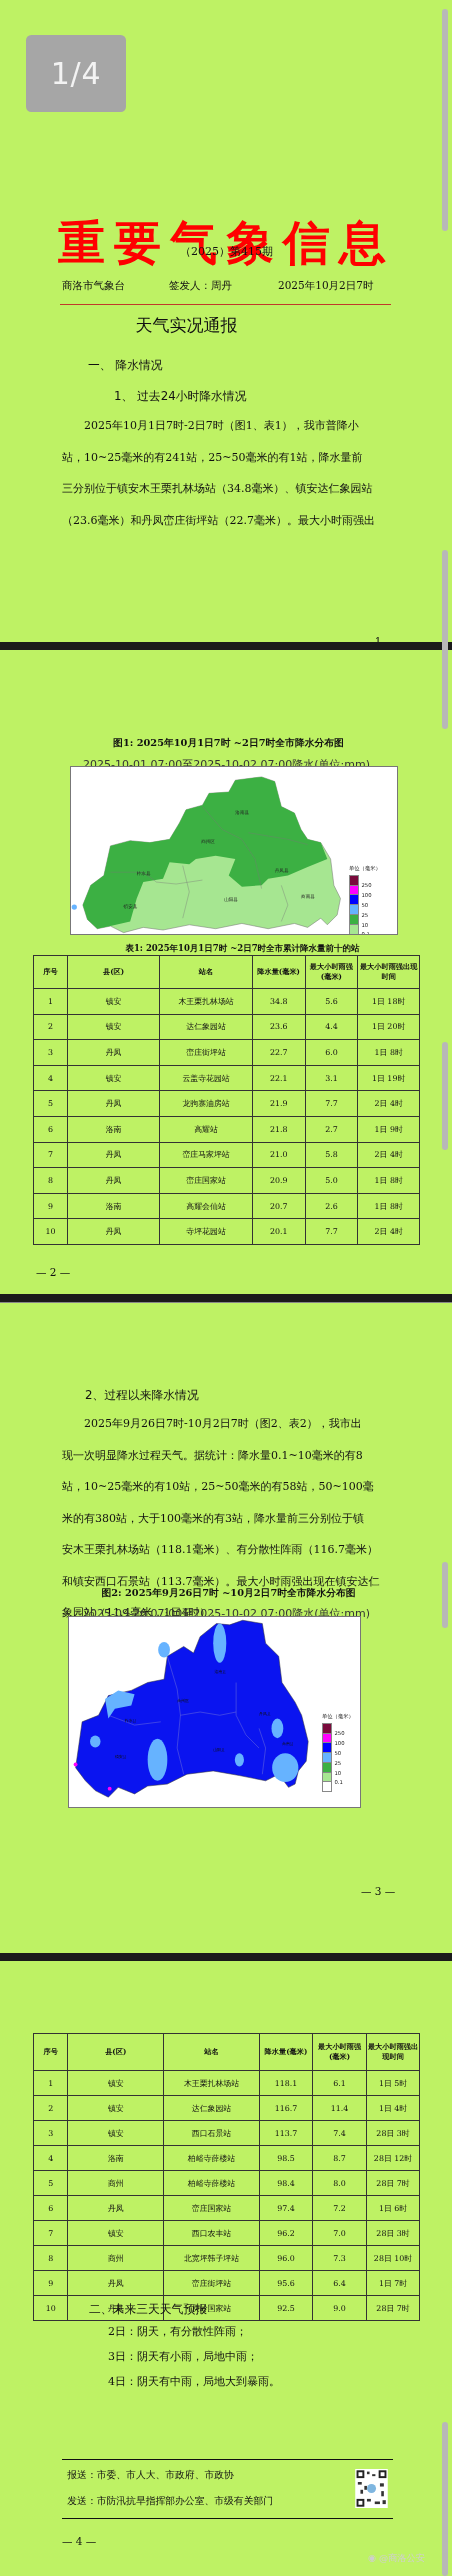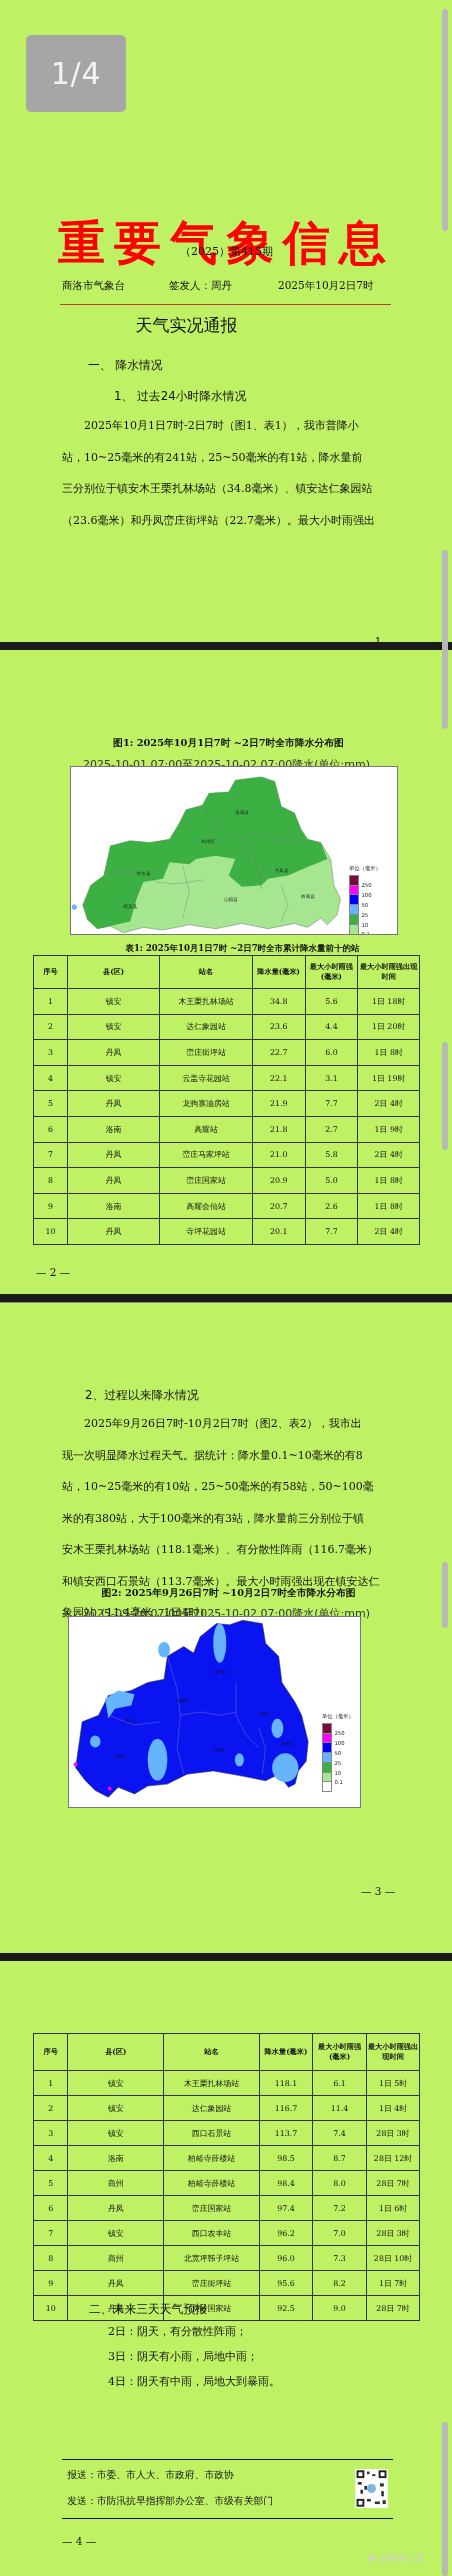--- a/index.html
+++ b/index.html
@@ -374,21 +374,21 @@
           <td>北宽坪韩子坪站</td>
           <td>96.0</td>
           <td>7.3</td>
           <td>28日 10时</td>
         </tr>
         <tr style="height: 25px;">
           <td>9</td>
           <td>丹凤</td>
           <td>峦庄街坪站</td>
           <td>95.6</td>
-          <td>8.2</td>
+          <td>6.4</td>
           <td>1日 7时</td>
         </tr>
         <tr style="height: 25px;">
           <td>10</td>
           <td>丹凤</td>
           <td>庾岭国家站</td>
           <td>92.5</td>
           <td>9.0</td>
           <td>28日 7时</td>
         </tr>

